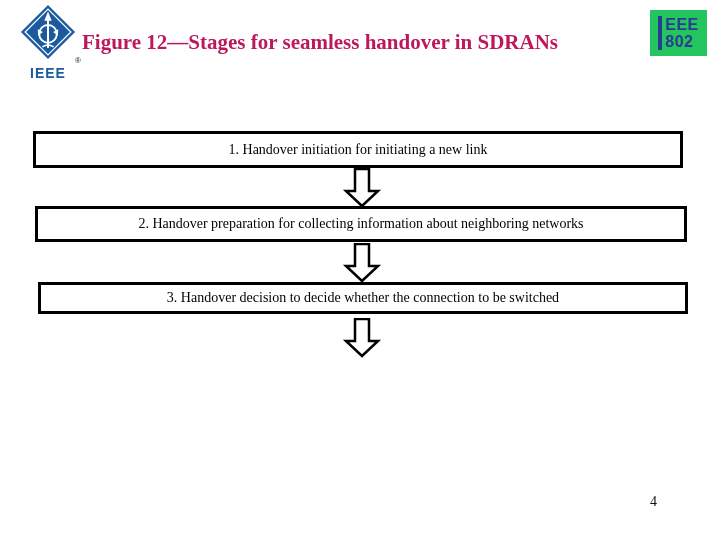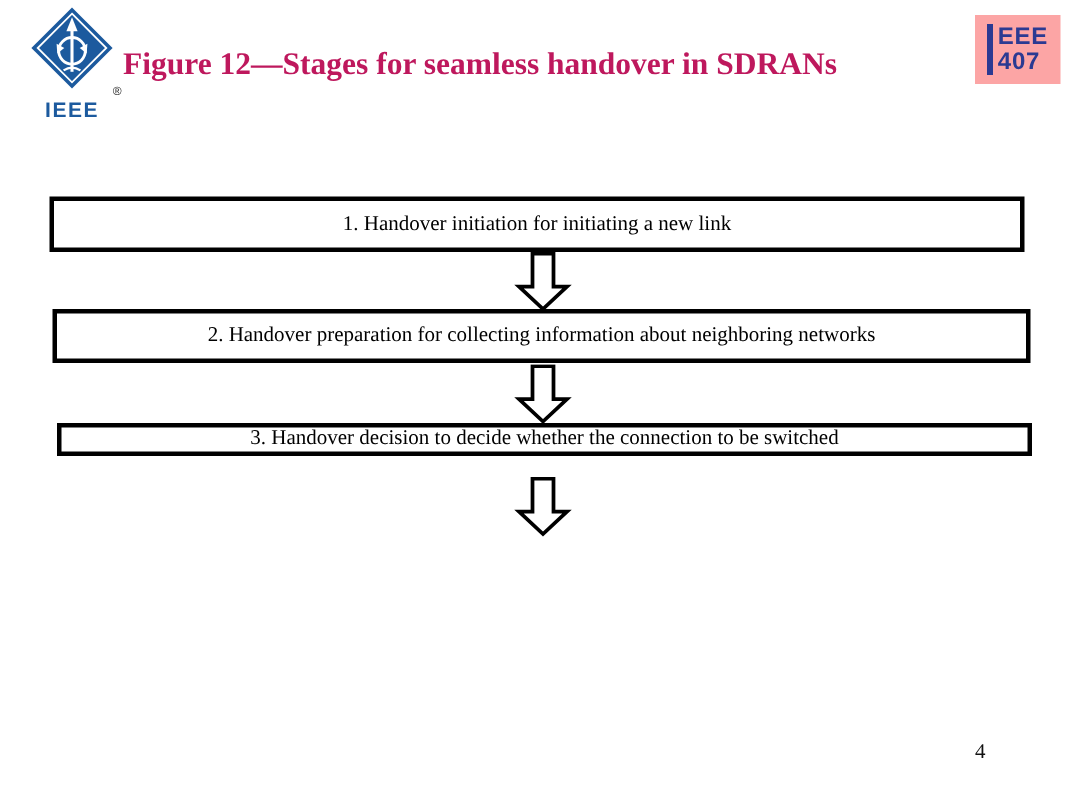--- a/index.html
+++ b/index.html
@@ -49,21 +49,21 @@
     color: #be185d;
     font-family: "Liberation Serif", serif;
     white-space: nowrap;
   }
   .badge-802 {
     position: absolute;
     left: 650px;
     top: 10px;
     width: 57px;
     height: 46px;
-    background: #fca5a5;
+    background: #22c55e;
     display: flex;
     align-items: center;
     justify-content: center;
     font-family: "Liberation Sans", sans-serif;
   }
   .badge-bar {
     width: 4px;
     height: 34px;
     background: #2b3a92;
     margin-right: 3px;
@@ -85,21 +85,21 @@
     display: flex;
     align-items: center;
     justify-content: center;
     text-align: left;
     font-size: 14px;
     line-height: 16px;
     padding: 0 10px;
   }
   .box-1 { left: 33px; top: 131px; width: 650px; height: 37px; }
   .box-2 { left: 35px; top: 206px; width: 652px; height: 36px; }
-  .box-3 { left: 38px; top: 282px; width: 650px; height: 22px; }
+  .box-3 { left: 38px; top: 282px; width: 650px; height: 32px; }
   .box-4 { left: 40px; top: 357px; width: 650px; height: 35px; }
 
   .down-arrow { position: absolute; left: 340px; width: 44px; height: 40px; }
   .arrow-1 { top: 168px; }
   .arrow-2 { top: 243px; }
   .arrow-3 { top: 318px; }
 
   
   .page-number {
     position: absolute;
@@ -128,21 +128,21 @@
     <span class="logo-reg">®</span>
     <div class="logo-word">IEEE</div>
   </div>
 
   <h1 class="slide-title">Figure 12—Stages for seamless handover in SDRANs</h1>
 
   <div class="badge-802">
     <div class="badge-bar"></div>
     <div class="badge-lines">
       <div>EEE</div>
-      <div>407</div>
+      <div>802</div>
     </div>
   </div>
 
   <div class="stage-box box-1">
     <span>1. Handover initiation for initiating a new link</span>
   </div>
 
   <svg class="down-arrow arrow-1" viewBox="0 0 44 40">
     <polygon points="15,1 29,1 29,23 38,23 22,38 6,23 15,23" fill="#ffffff" stroke="#000000" stroke-width="2.5"></polygon>
   </svg>

